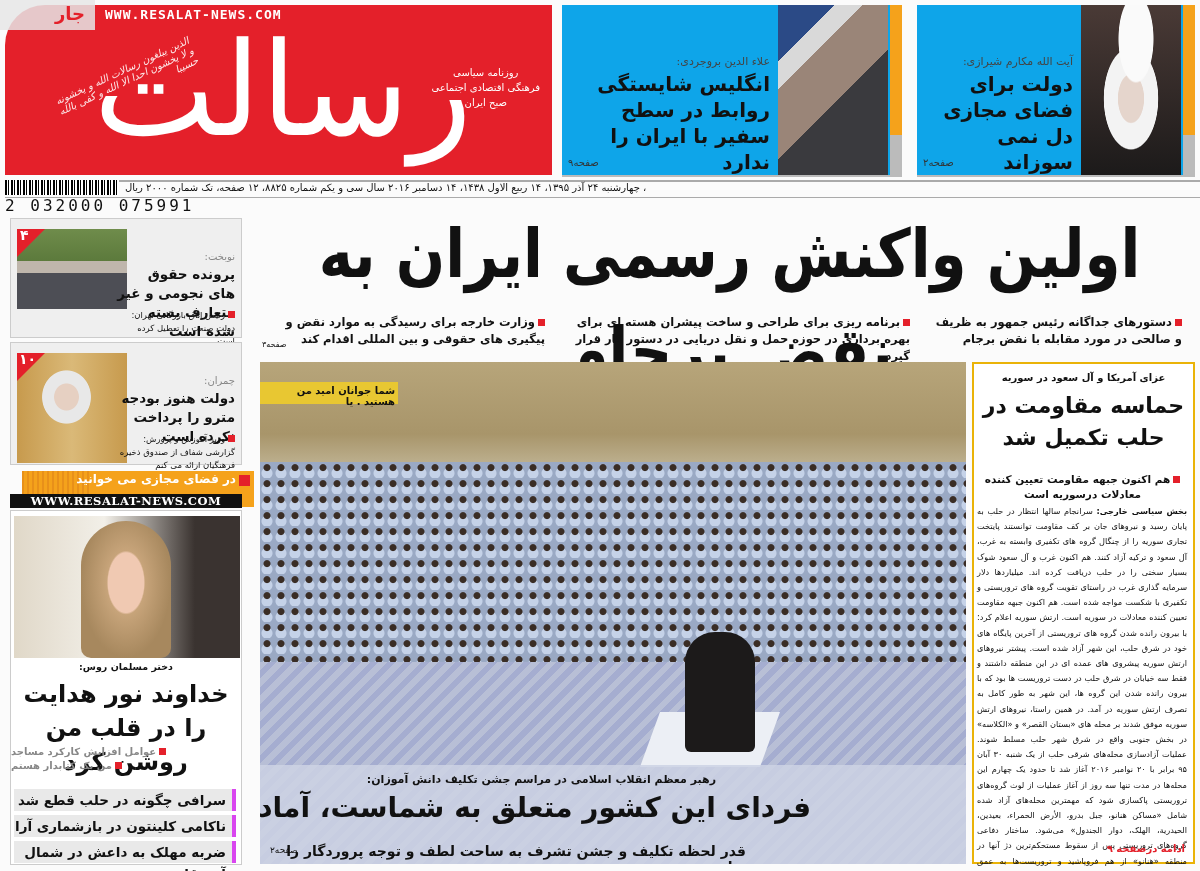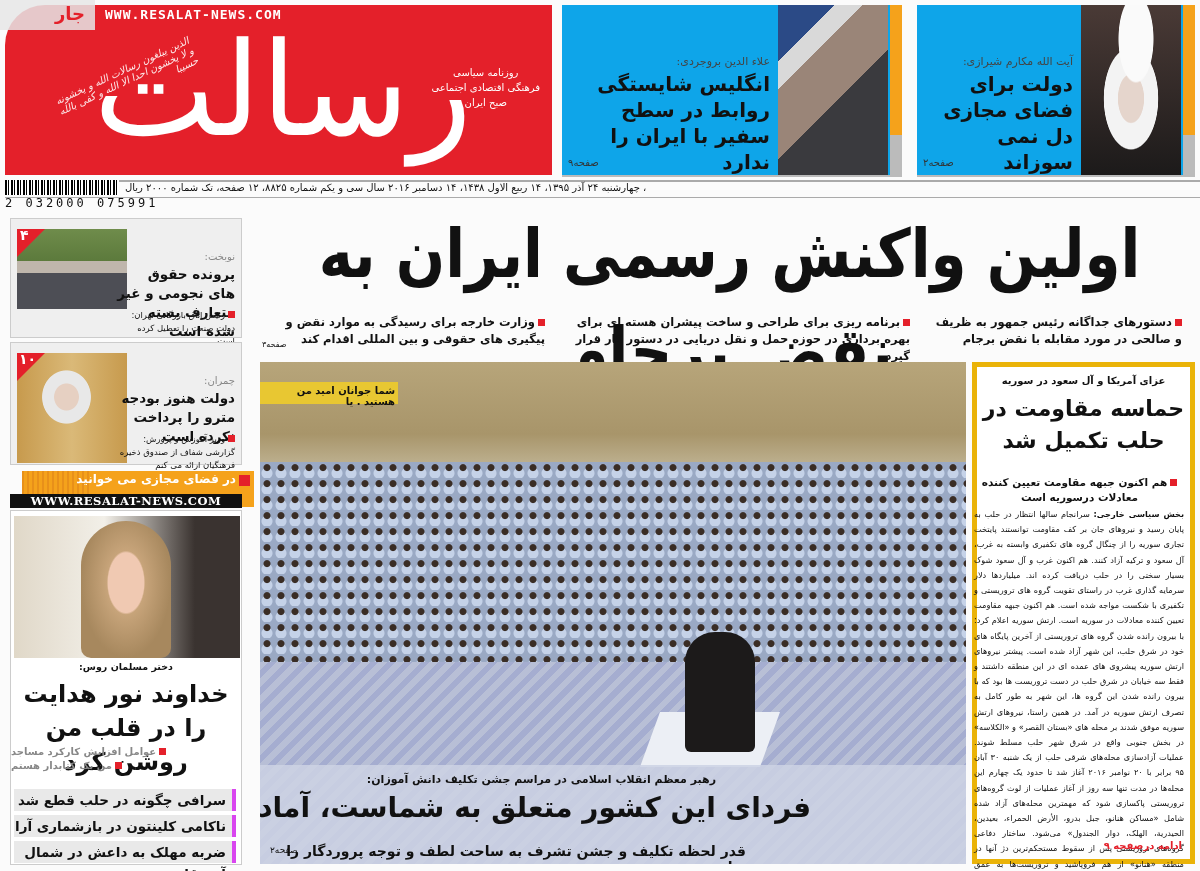--- a/index.html
+++ b/index.html
@@ -16,21 +16,21 @@
 .teaser{top:5px;height:172px;background:#0ea5e9;border-bottom:2px solid #bbb}
 .teaser .bar{right:0;top:0;width:12px;height:100%;background:#f5a21b}
 .teaser .bar:after{content:"";position:absolute;left:0;bottom:0;width:12px;height:40px;background:#bbb}
 .teaser .photo{top:0;height:100%}
 .teaser .kicker{font-size:11px;color:#444;direction:rtl}
 .teaser .head{font-weight:bold;font-size:20px;line-height:26px;direction:rtl;text-align:right}
 .teaser .page{font-size:10px;color:#333}
 
 #datebar{left:5px;top:180px;width:1195px;height:18px;border-bottom:1px solid #aaa;border-top:2px solid #aaa}
 #barcode{left:5px;top:180px;width:114px;height:15px;background:repeating-linear-gradient(90deg,#000 0 2px,#fff 2px 3px,#000 3px 4px,#fff 4px 6px)}
-#barnum{left:5px;top:196px;font-family:"DejaVu Sans Mono",monospace;font-size:12px;letter-spacing:3px}
+#barnum{left:5px;top:196px;font-family:"DejaVu Sans Mono",monospace;font-size:16px;letter-spacing:3px}
 #date{left:125px;top:182px;font-size:10px;direction:rtl;white-space:nowrap}
 
 .lbox{left:10px;width:232px;background:#efefef;border:1px solid #ccc}
 .lbox .ph{left:6px;top:10px;width:110px;height:80px}
 .lbox .k{right:6px;top:32px;font-size:10px;color:#888;direction:rtl}
 .lbox .h{right:6px;top:46px;width:118px;font-weight:bold;font-size:13.5px;line-height:19px;direction:rtl;text-align:right}
 .lbox .s{right:6px;top:90px;width:118px;font-size:8.5px;line-height:13px;direction:rtl;text-align:right}
 .sq{display:inline-block;width:7px;height:7px;background:#e4202a;margin-left:3px}
 
 #mainhead{left:262px;top:212px;width:935px;height:85px;font-weight:900;font-size:58px;line-height:85px;direction:rtl;text-align:center;letter-spacing:-1px;transform:scaleY(1.15)}
@@ -43,21 +43,21 @@
  radial-gradient(circle at 50% 70%,#c5d2e8 0 5px,transparent 6px) 0 0/14px 16px,#9aa9c4}
 #photo .carpet{left:0;top:300px;width:100%;height:202px;background:repeating-linear-gradient(135deg,#b8bfd6 0 6px,#a5add0 6px 12px)}
 #photo .leader{left:425px;top:270px;width:70px;height:120px;background:#1c1a1a;border-radius:30px 30px 6px 6px}
 #photo .mat{left:390px;top:350px;width:120px;height:55px;background:#eceff5;transform:skewX(-20deg)}
 #caption{left:0;bottom:0;width:100%;height:99px;background:rgba(205,210,228,.85);direction:rtl;text-align:right}
 #caption .k{position:absolute;right:250px;top:8px;font-size:11px;font-weight:bold}
 #caption .h{position:absolute;right:155px;top:26px;font-size:28px;font-weight:900;white-space:nowrap}
 #caption .d{position:absolute;right:220px;top:78px;font-size:14px;font-weight:bold}
 #caption .p{position:absolute;left:10px;top:80px;font-size:9px}
 
-#rcol{left:972px;top:362px;width:223px;height:502px;border:5px solid #eab308;background:#fff}
+#rcol{left:972px;top:362px;width:223px;height:502px;border:2px solid #eab308;background:#fff}
 #rcol .k{top:8px;right:0;width:100%;text-align:center;font-size:10px;font-weight:bold;direction:rtl}
 #rcol .h{top:26px;right:0;width:100%;text-align:center;font-weight:900;font-size:22px;line-height:32px;direction:rtl}
 #rcol .s{top:108px;right:8px;width:205px;text-align:center;font-size:10.5px;font-weight:bold;line-height:15px;direction:rtl}
 #rcol .b{top:140px;right:6px;width:210px;font-size:8.2px;line-height:15.2px;direction:rtl;text-align:justify}
 #rcol .more{bottom:8px;right:8px;color:#e4202a;font-weight:bold;font-size:10px;direction:rtl}
 
 #band{left:22px;top:471px;width:232px;height:36px;background:#f5a21b;direction:rtl;color:#fff;font-weight:bold;font-size:12px;padding:1px 18px 0 0;background-image:repeating-linear-gradient(90deg,#e8901a 0 2px,transparent 2px 5px);background-size:70px 100%;background-repeat:no-repeat}
 #band:before{content:"";position:absolute;right:4px;top:4px;width:11px;height:11px;background:#e4202a}
 #weburl{left:10px;top:494px;width:232px;height:14px;background:#111;color:#fff;font-family:"DejaVu Serif",serif;font-weight:bold;font-size:11.5px;text-align:center;line-height:14px;letter-spacing:.5px}
 #webbox{left:10px;top:510px;width:232px;height:355px;border:1px solid #ccc;background:#fff}

